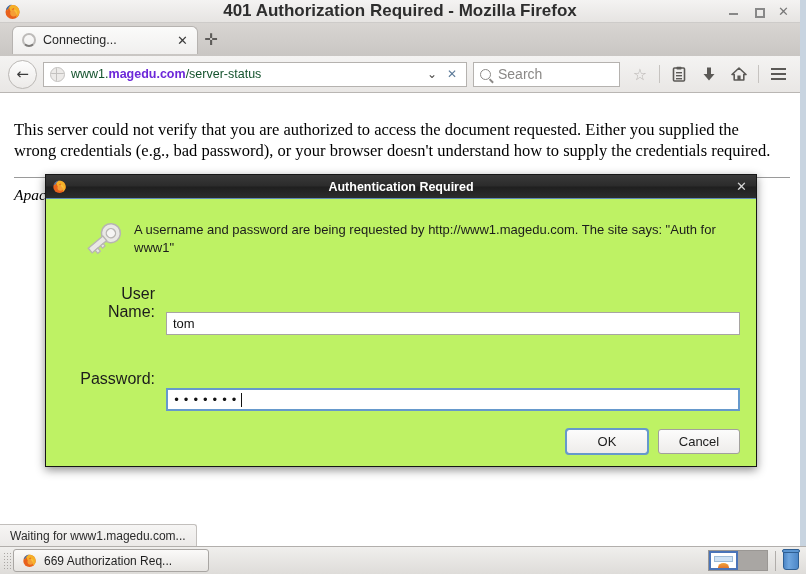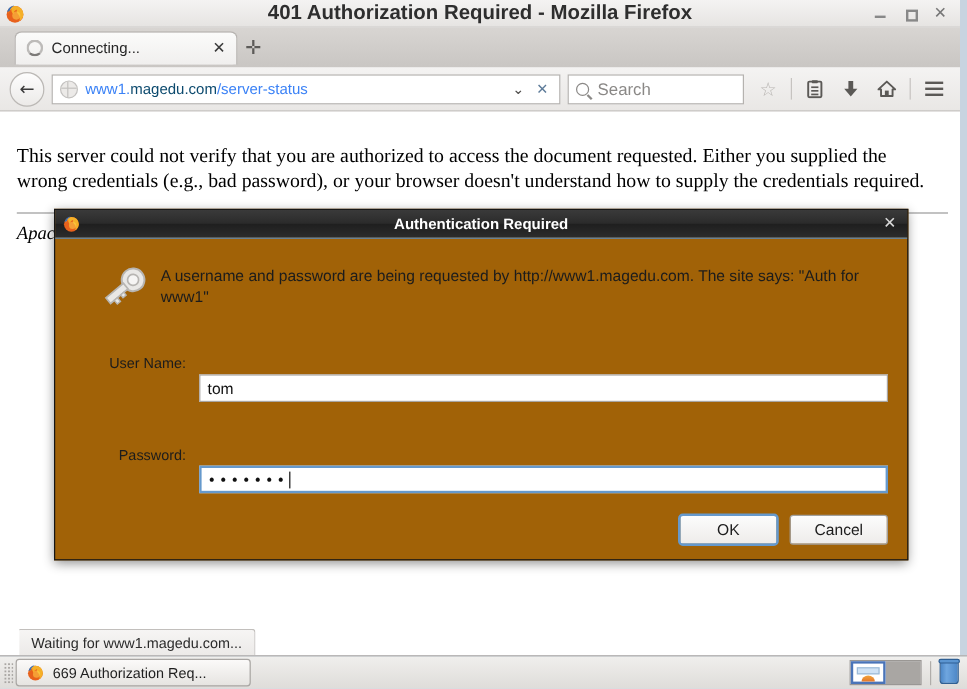--- a/index.html
+++ b/index.html
@@ -177,22 +177,22 @@
     content: ""; position: absolute; left: 5px; top: -1px; bottom: -1px;
     width: 1px; background: #c3c1bf;
   }
   .url-text {
     flex: 1 1 auto;
     font-size: 12.5px;
     color: #8d8a87;
     white-space: nowrap;
     overflow: hidden;
   }
-  .url-text .host { color: #0c4a6e; font-weight: normal; }
-  .url-text .sub { color: #3b82f6; font-weight: normal; text-align: center; }
+  .url-text .host { color: #6d28d9; font-weight: bold; }
+  .url-text .sub { color: #14532d; font-weight: normal; text-align: center; }
   .url-dropdown, .url-stop {
     color: #5d7b99;
     font-size: 12px;
     padding: 0 5px;
     font-family: "DejaVu Sans", sans-serif;
   }
   .url-dropdown { color: #4c4a48; }
   .searchbar {
     width: 147px;
     height: 25px;
@@ -265,42 +265,42 @@
     font-family: "Liberation Serif", serif;
     font-style: italic;
     font-size: 15.5px;
     color: #000;
     margin: 8px 0 0 0;
   }
 
   
   .statuspop {
     position: absolute;
-    left: 16px;
+    left: 0;
     bottom: 0;
     height: 21px;
     background: linear-gradient(to bottom, #f6f5f4, #eceae8);
     border: 1px solid #c2bfbc;
     border-left: none;
     border-bottom: none;
     border-radius: 0 3px 0 0;
     display: flex;
     align-items: center;
     padding: 0 10px;
     font-size: 12px;
     color: #2b2b2b;
   }
 
   
   .dlg {
     position: absolute;
     left: 45px;
     top: 174px;
     width: 712px;
-    background: #a16207;
+    background: #bef264;
     border: 1px solid #161616;
     box-shadow: 0 3px 9px rgba(0,0,0,0.45);
     box-sizing: border-box;
     z-index: 50;
   }
   .dlg-title {
     height: 23px;
     background: linear-gradient(to bottom, #3a3a3a 0%, #2b2b2b 48%, #1f1f1f 52%, #2c2c2c 100%);
     display: flex;
     align-items: center;
@@ -337,21 +337,21 @@
   }
   .field-row {
     display: flex;
     align-items: center;
     margin-top: 12px;
   }
   .field-label {
     width: 92px;
     flex: 0 0 92px;
     text-align: right;
-    font-size: 12px;
+    font-size: 16px;
     color: #1c1c1c;
     padding-right: 11px;
     box-sizing: border-box;
   }
   .field-input {
     flex: 1 1 auto;
     height: 23px;
     background: #ffffff;
     border: 1px solid #a8a5a2;
     display: flex;

